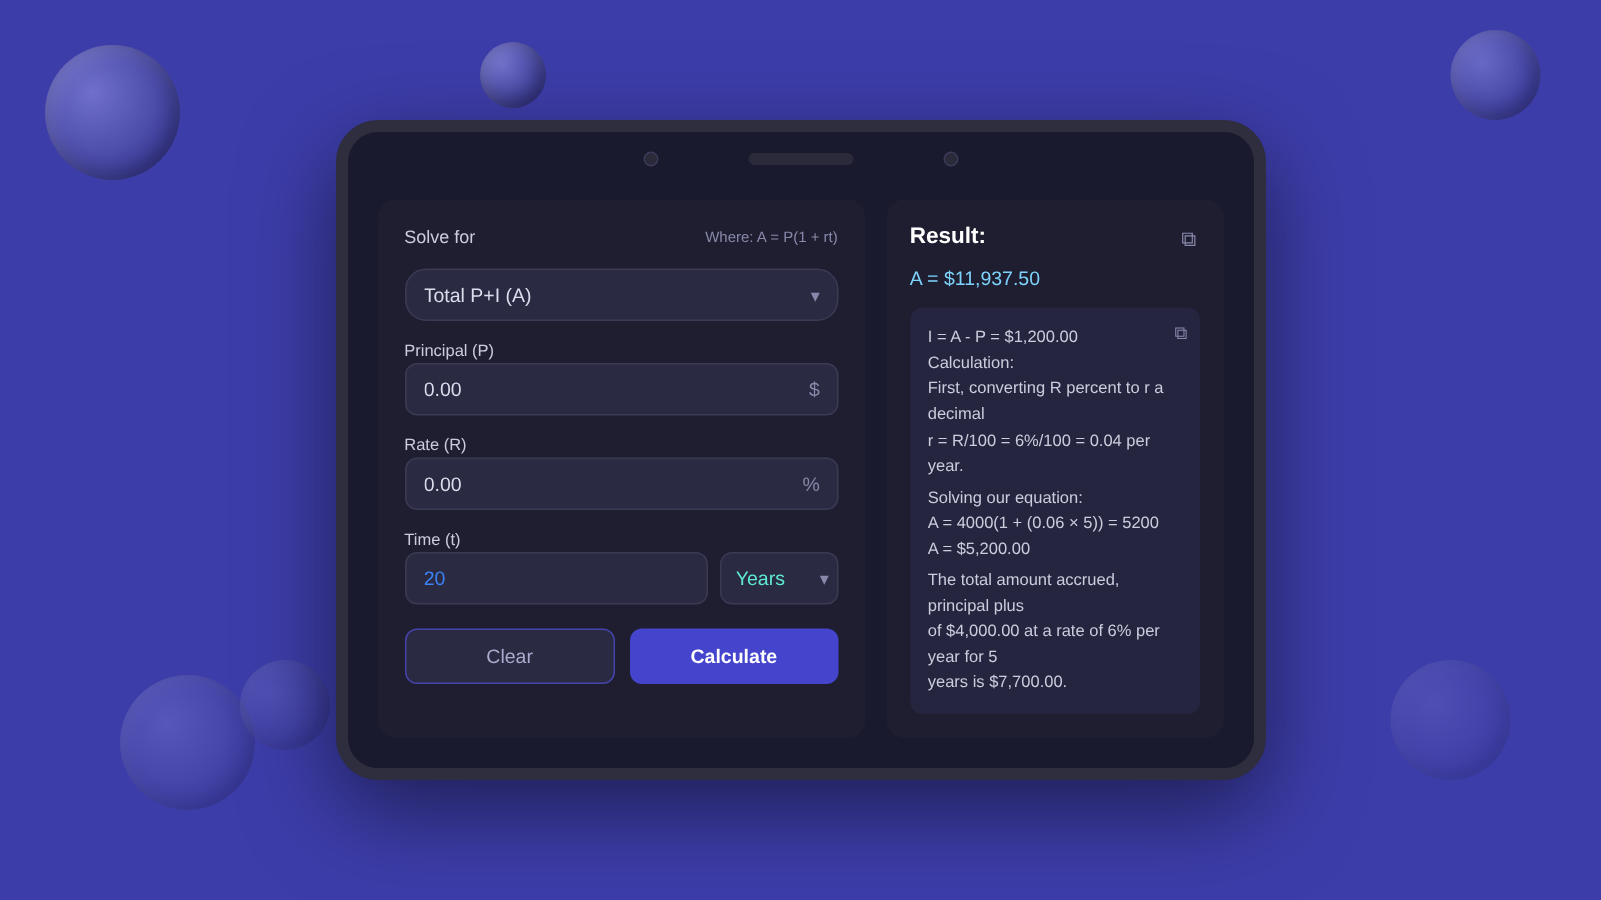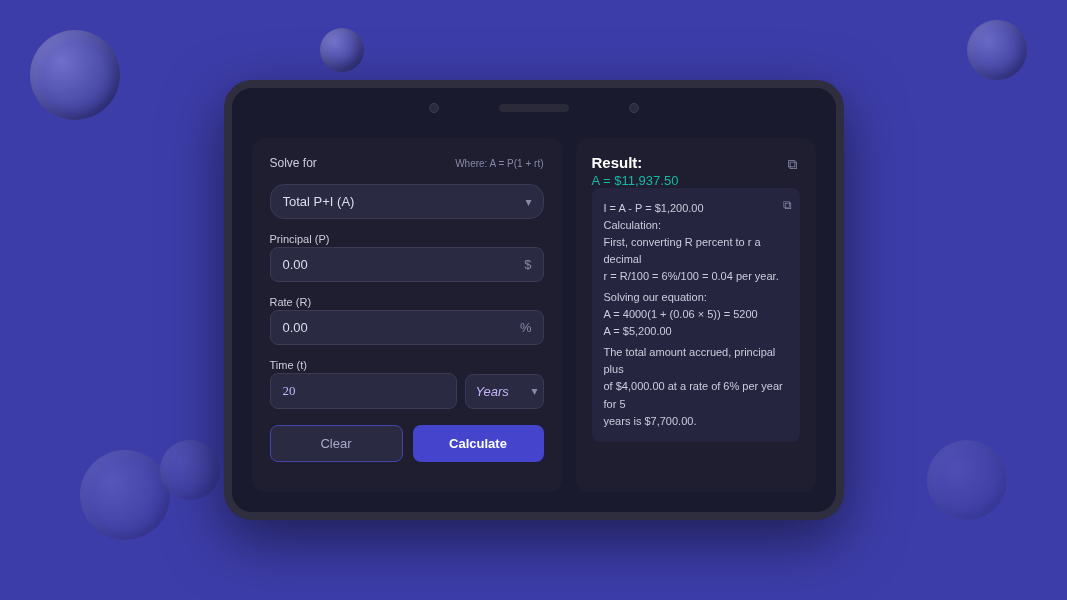--- a/index.html
+++ b/index.html
@@ -173,39 +173,37 @@
       display: flex;
       gap: 8px;
       align-items: center;
     }
 
     .time-input {
       flex: 1;
       background: #2a2a42;
       border: 1px solid #3a3a55;
       border-radius: 8px;
-      color: #c4b5fd;
+      color: #3b82f6;
       font-size: 13px;
       padding: 9px 12px;
       outline: none;
-      font-family: Liberation Serif, serif;
     }
 
     .time-unit-select {
       background: #2a2a42;
       border: 1px solid #3a3a55;
       border-radius: 8px;
-      color: #c4b5fd;
+      color: #5eead4;
       font-size: 13px;
       padding: 9px 24px 9px 10px;
       appearance: none;
       cursor: pointer;
       outline: none;
       position: relative;
-      font-style: italic;
     }
 
     .time-select-wrapper {
       position: relative;
       display: flex;
       align-items: center;
     }
 
     .buttons-row {
       display: flex;
@@ -239,43 +237,44 @@
     }
 
     
     .result-panel {
       width: 240px;
       background: #1e1e30;
       border-radius: 12px;
       padding: 16px;
       display: flex;
       flex-direction: column;
+      gap: 12px;
       position: relative;
       overflow-y: auto;
     }
 
     .result-header {
       display: flex;
       justify-content: space-between;
       align-items: flex-start;
     }
 
     .result-title-group {}
 
     .result-title {
       color: #ffffff;
       font-size: 15px;
       font-weight: 700;
     }
 
     .result-value {
-      color: #14b8a6;
+      color: #7dd3fc;
       font-size: 13px;
       font-weight: 500;
-      margin-top: 2px;
+      margin-top: 12px;
     }
 
     .copy-icon {
       color: #8888aa;
       font-size: 14px;
       cursor: pointer;
       padding: 2px;
     }
 
     .result-card {

